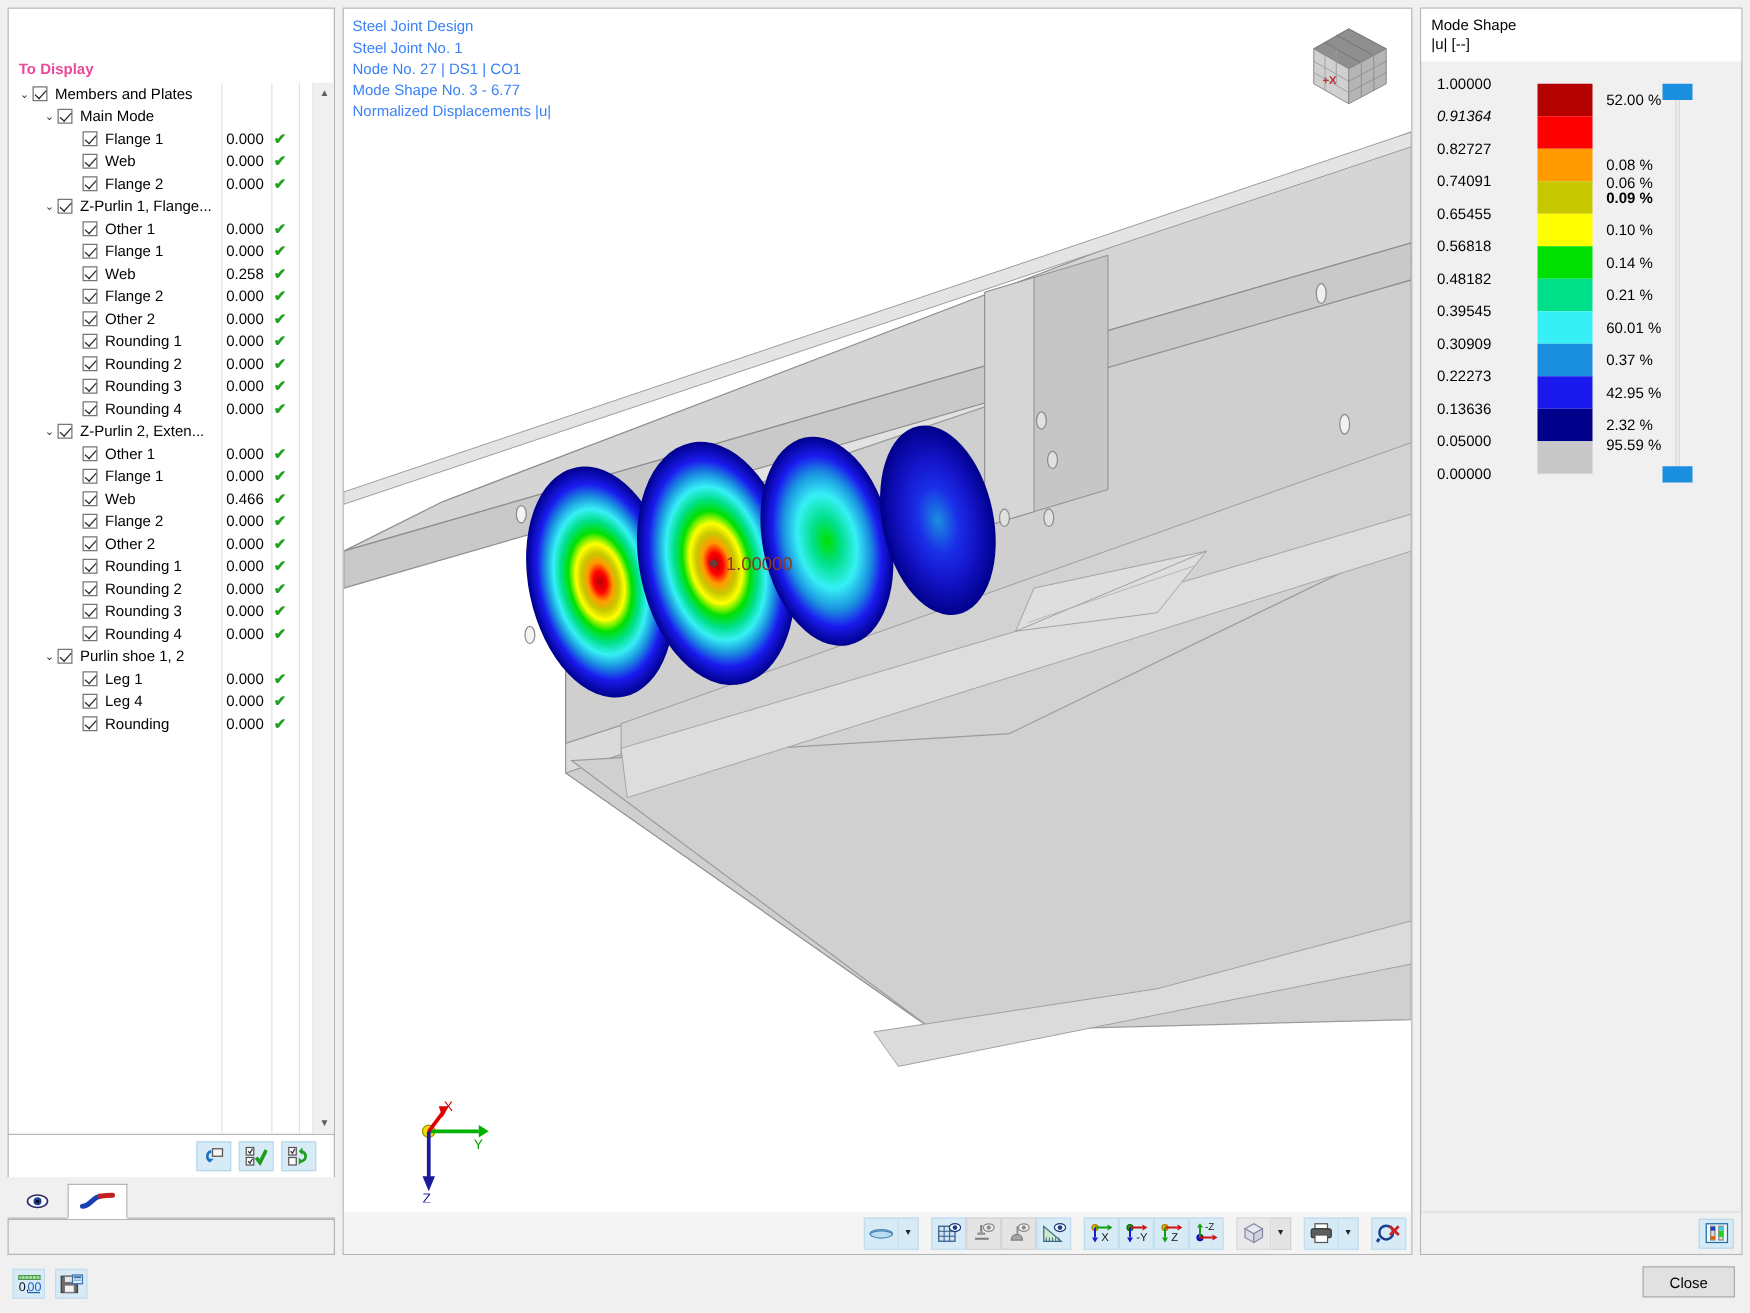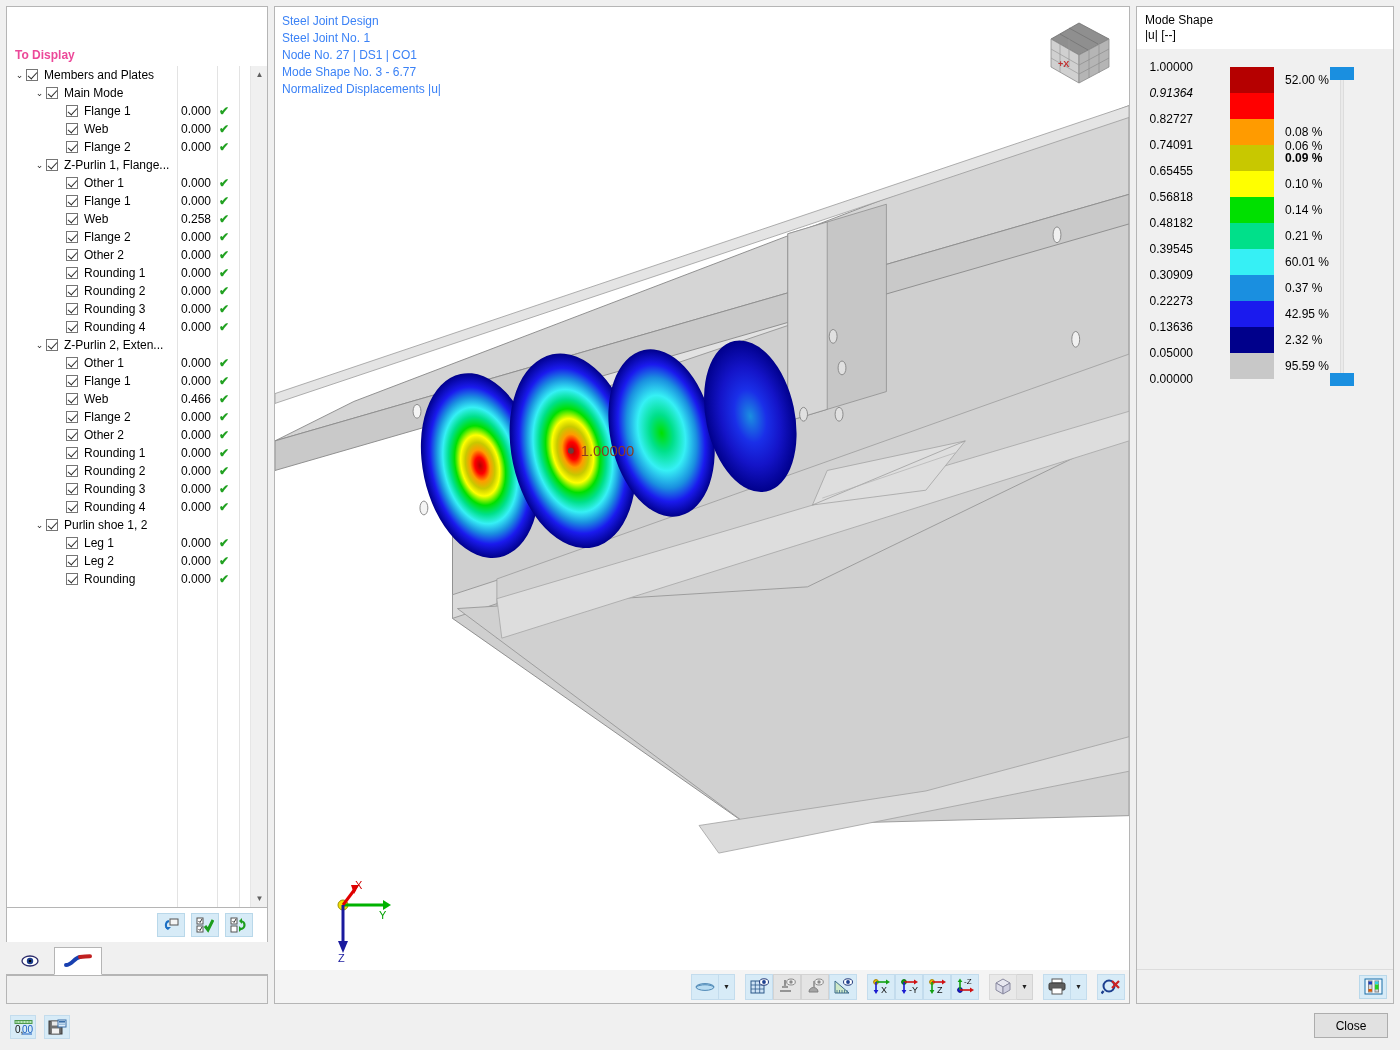--- a/index.html
+++ b/index.html
@@ -477,21 +477,21 @@
               <div class="tree-row" style="padding-left: 46px;">
                 <span class="chev"></span>
                 <span class="cb checked"></span>
                 <span class="tree-label">Leg 1</span>
                 <span class="tree-val">0.000</span>
                 <span class="tree-ok">✔</span>
               </div>
               <div class="tree-row" style="padding-left: 46px;">
                 <span class="chev"></span>
                 <span class="cb checked"></span>
-                <span class="tree-label">Leg 2</span>
+                <span class="tree-label">Leg 4</span>
                 <span class="tree-val">0.000</span>
                 <span class="tree-ok">✔</span>
               </div>
               <div class="tree-row" style="padding-left: 46px;">
                 <span class="chev"></span>
                 <span class="cb checked"></span>
                 <span class="tree-label">Rounding</span>
                 <span class="tree-val">0.000</span>
                 <span class="tree-ok">✔</span>
               </div>
@@ -820,21 +820,21 @@
             <div class="lg-pct" style="top: 177px;">0.21 %</div>
             <div class="lg-swatch" style="top: 190px; height: 26px; background: rgb(54, 240, 245);"></div>
             <div class="lg-pct" style="top: 203px;">60.01 %</div>
             <div class="lg-swatch" style="top: 216px; height: 26px; background: rgb(26, 143, 224);"></div>
             <div class="lg-pct" style="top: 229px;">0.37 %</div>
             <div class="lg-swatch" style="top: 242px; height: 26px; background: rgb(26, 26, 238);"></div>
             <div class="lg-pct" style="top: 255px;">42.95 %</div>
             <div class="lg-swatch" style="top: 268px; height: 26px; background: rgb(0, 0, 139);"></div>
             <div class="lg-pct" style="top: 281px;">2.32 %</div>
             <div class="lg-swatch" style="top: 294px; height: 26px; background: rgb(200, 200, 200);"></div>
-            <div class="lg-pct" style="top: 307px;">95.59 %</div>
+            <div class="lg-pct" style="top: 297px;">95.59 %</div>
           </div>
       </div>
       <div class="right-bottom">
         <div class="tbtn">
           <svg width="19" height="17" viewBox="0 0 19 17">
             <rect x="1" y="1" width="17" height="15" fill="#eef6fc" stroke="#1a6fa8"></rect>
             <rect x="4.5" y="3" width="3.5" height="11" fill="#d8d8d8" stroke="#888"></rect>
             <rect x="4.5" y="3.5" width="3.5" height="3" fill="#1a3fc0"></rect>
             <rect x="4.5" y="11" width="3.5" height="2.6" fill="#e05a00"></rect>
             <rect x="11" y="3" width="3.5" height="11" fill="#d8d8d8" stroke="#888"></rect>

